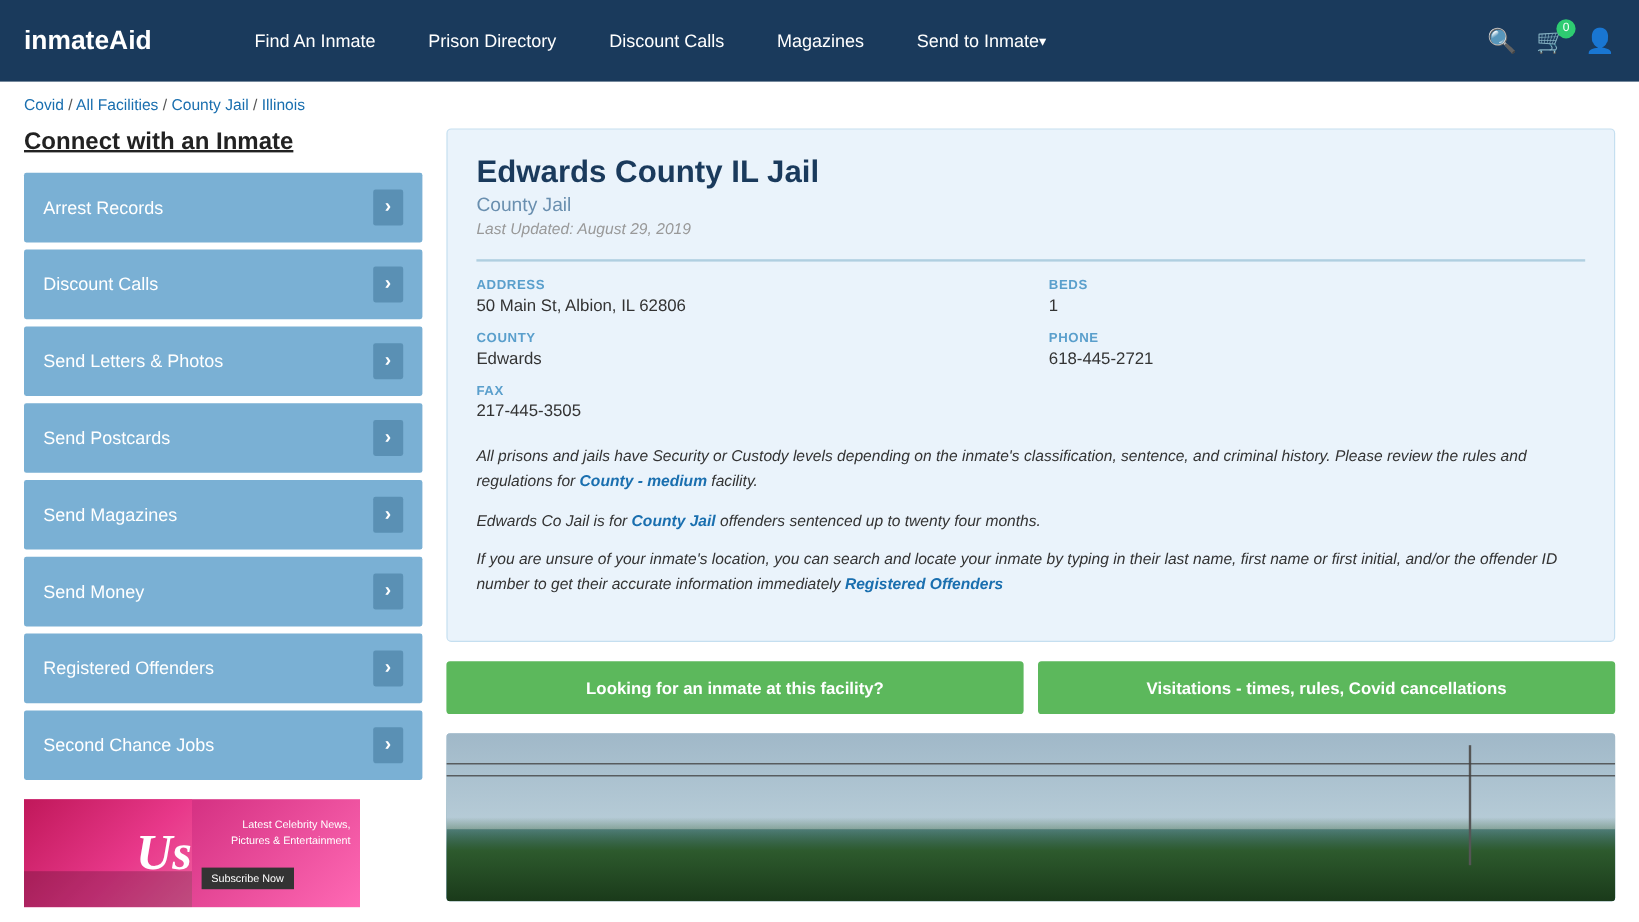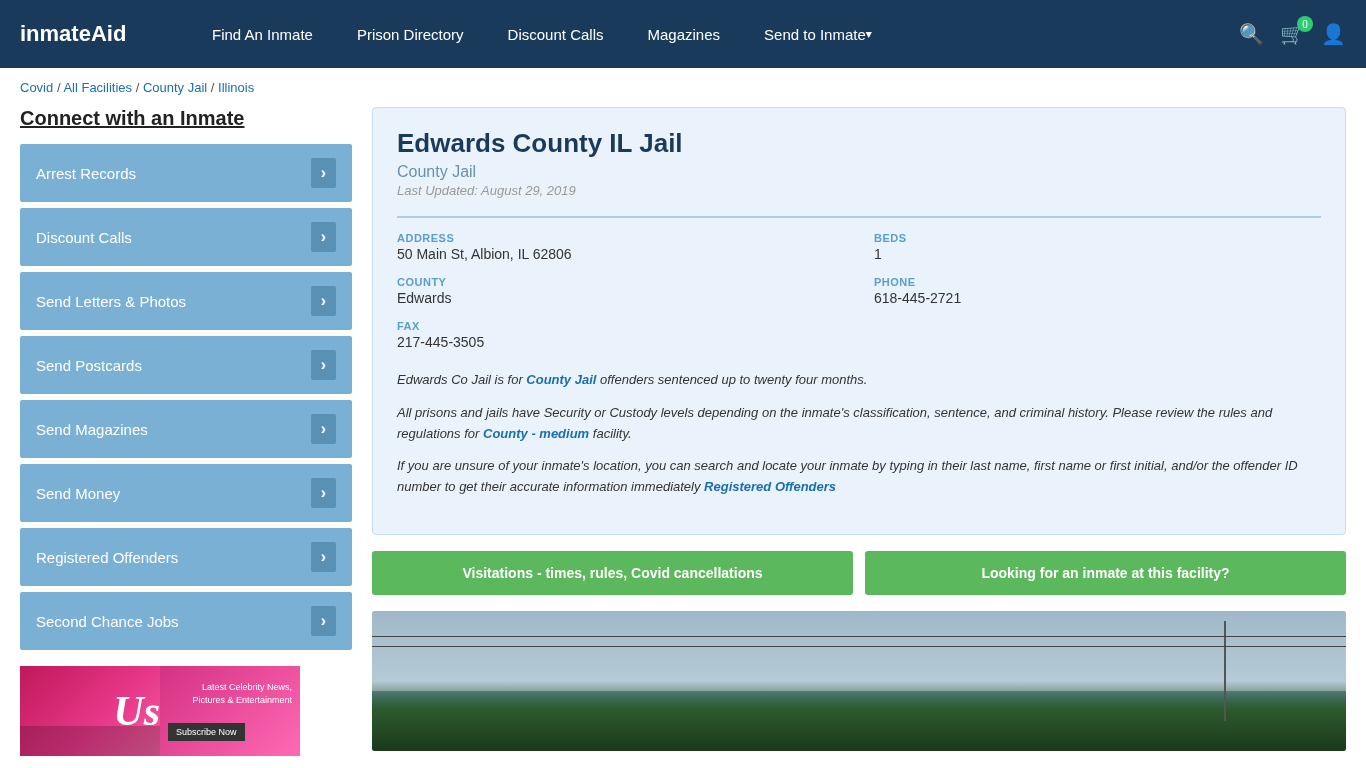--- a/index.html
+++ b/index.html
@@ -385,34 +385,34 @@
           <div class="info-value">618-445-2721</div>
         </div>
         <div>
           <div class="info-label">FAX</div>
           <div class="info-value">217-445-3505</div>
         </div>
       </div>
 
       <div class="description">
         <p>
-          Edwards Co Jail is for <a href="#">County Jail</a> offenders sentenced up to twenty four months.
+          All prisons and jails have Security or Custody levels depending on the inmate's classification, sentence, and criminal history. Please review the rules and regulations for <a href="#">County - medium</a> facility.
         </p>
         <p>
-          All prisons and jails have Security or Custody levels depending on the inmate's classification, sentence, and criminal history. Please review the rules and regulations for <a href="#">County - medium</a> facility.
+          Edwards Co Jail is for <a href="#">County Jail</a> offenders sentenced up to twenty four months.
         </p>
         <p>
           If you are unsure of your inmate's location, you can search and locate your inmate by typing in their last name, first name or first initial, and/or the offender ID number to get their accurate information immediately <a href="#">Registered Offenders</a>
         </p>
       </div>
     </div>
 
     <div class="action-buttons">
+      <button class="btn-green">Looking for an inmate at this facility?</button>
       <button class="btn-green">Visitations - times, rules, Covid cancellations</button>
-      <button class="btn-green">Looking for an inmate at this facility?</button>
     </div>
 
     <div class="facility-photo">
       <div class="photo-sky"></div>
       <div class="photo-trees"></div>
       <div class="photo-pole"></div>
       <div class="photo-wire"></div>
       <div class="photo-wire2"></div>
     </div>
   </main>

